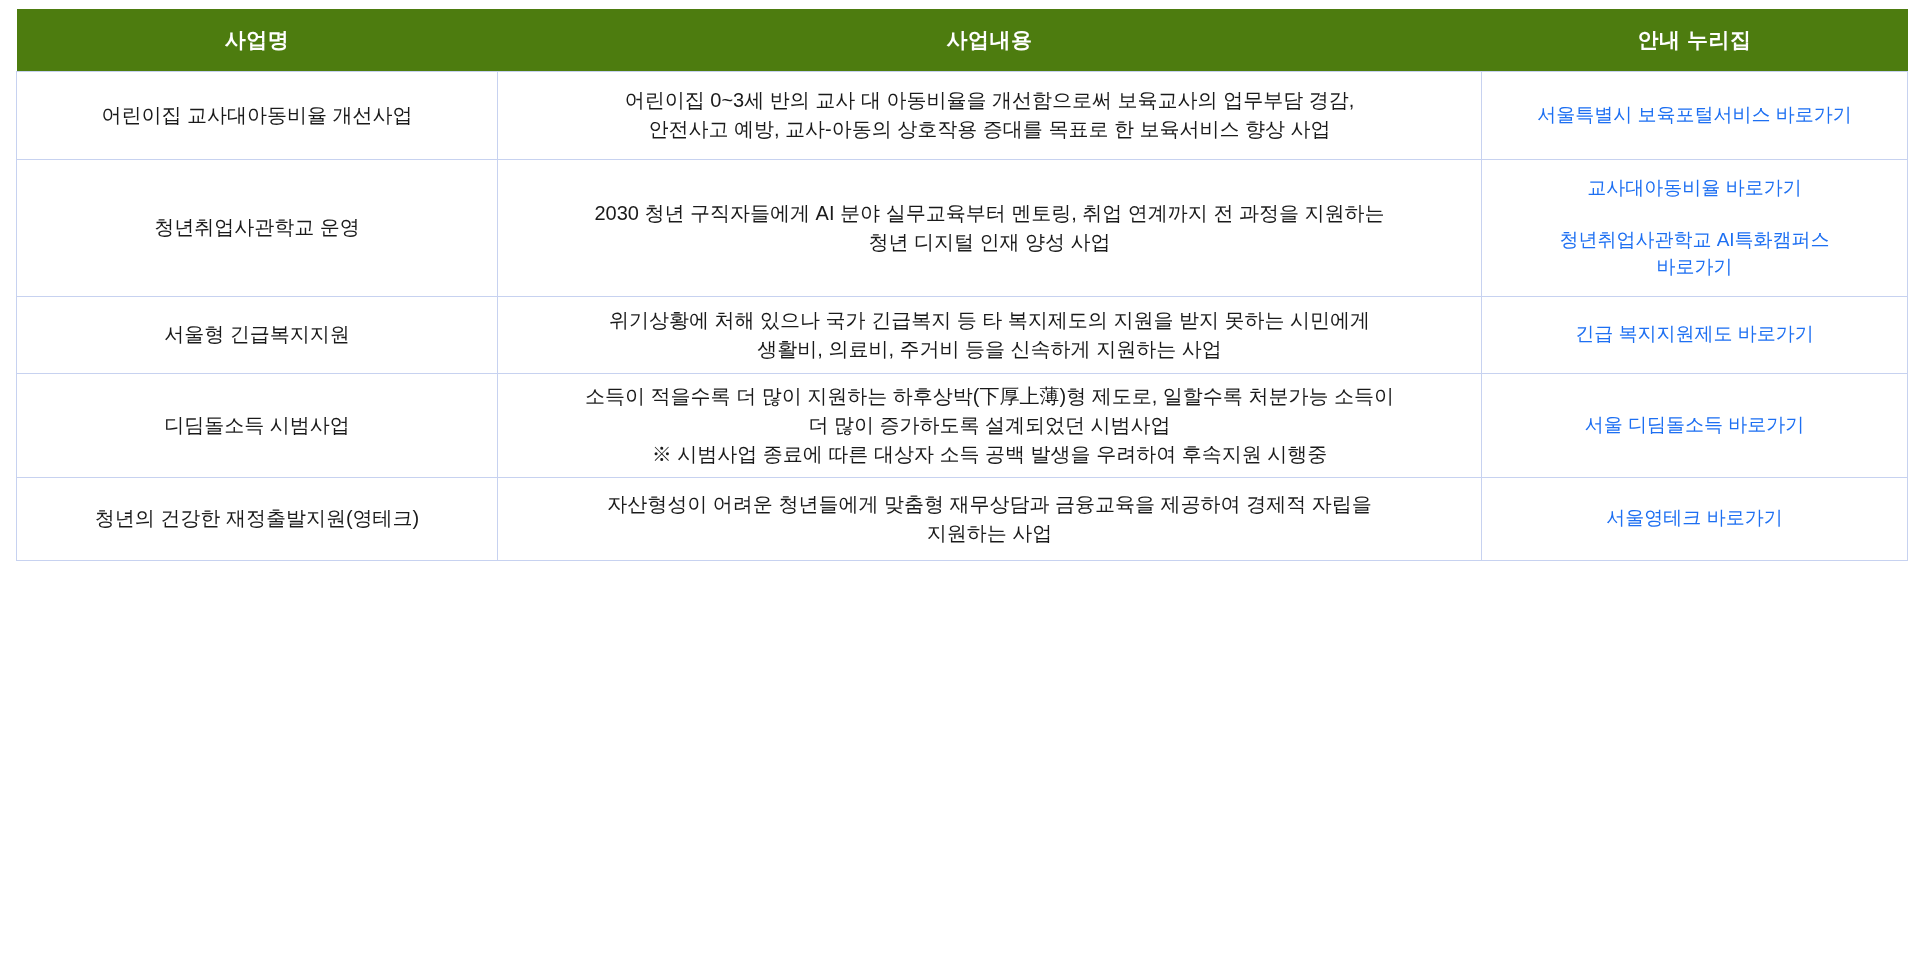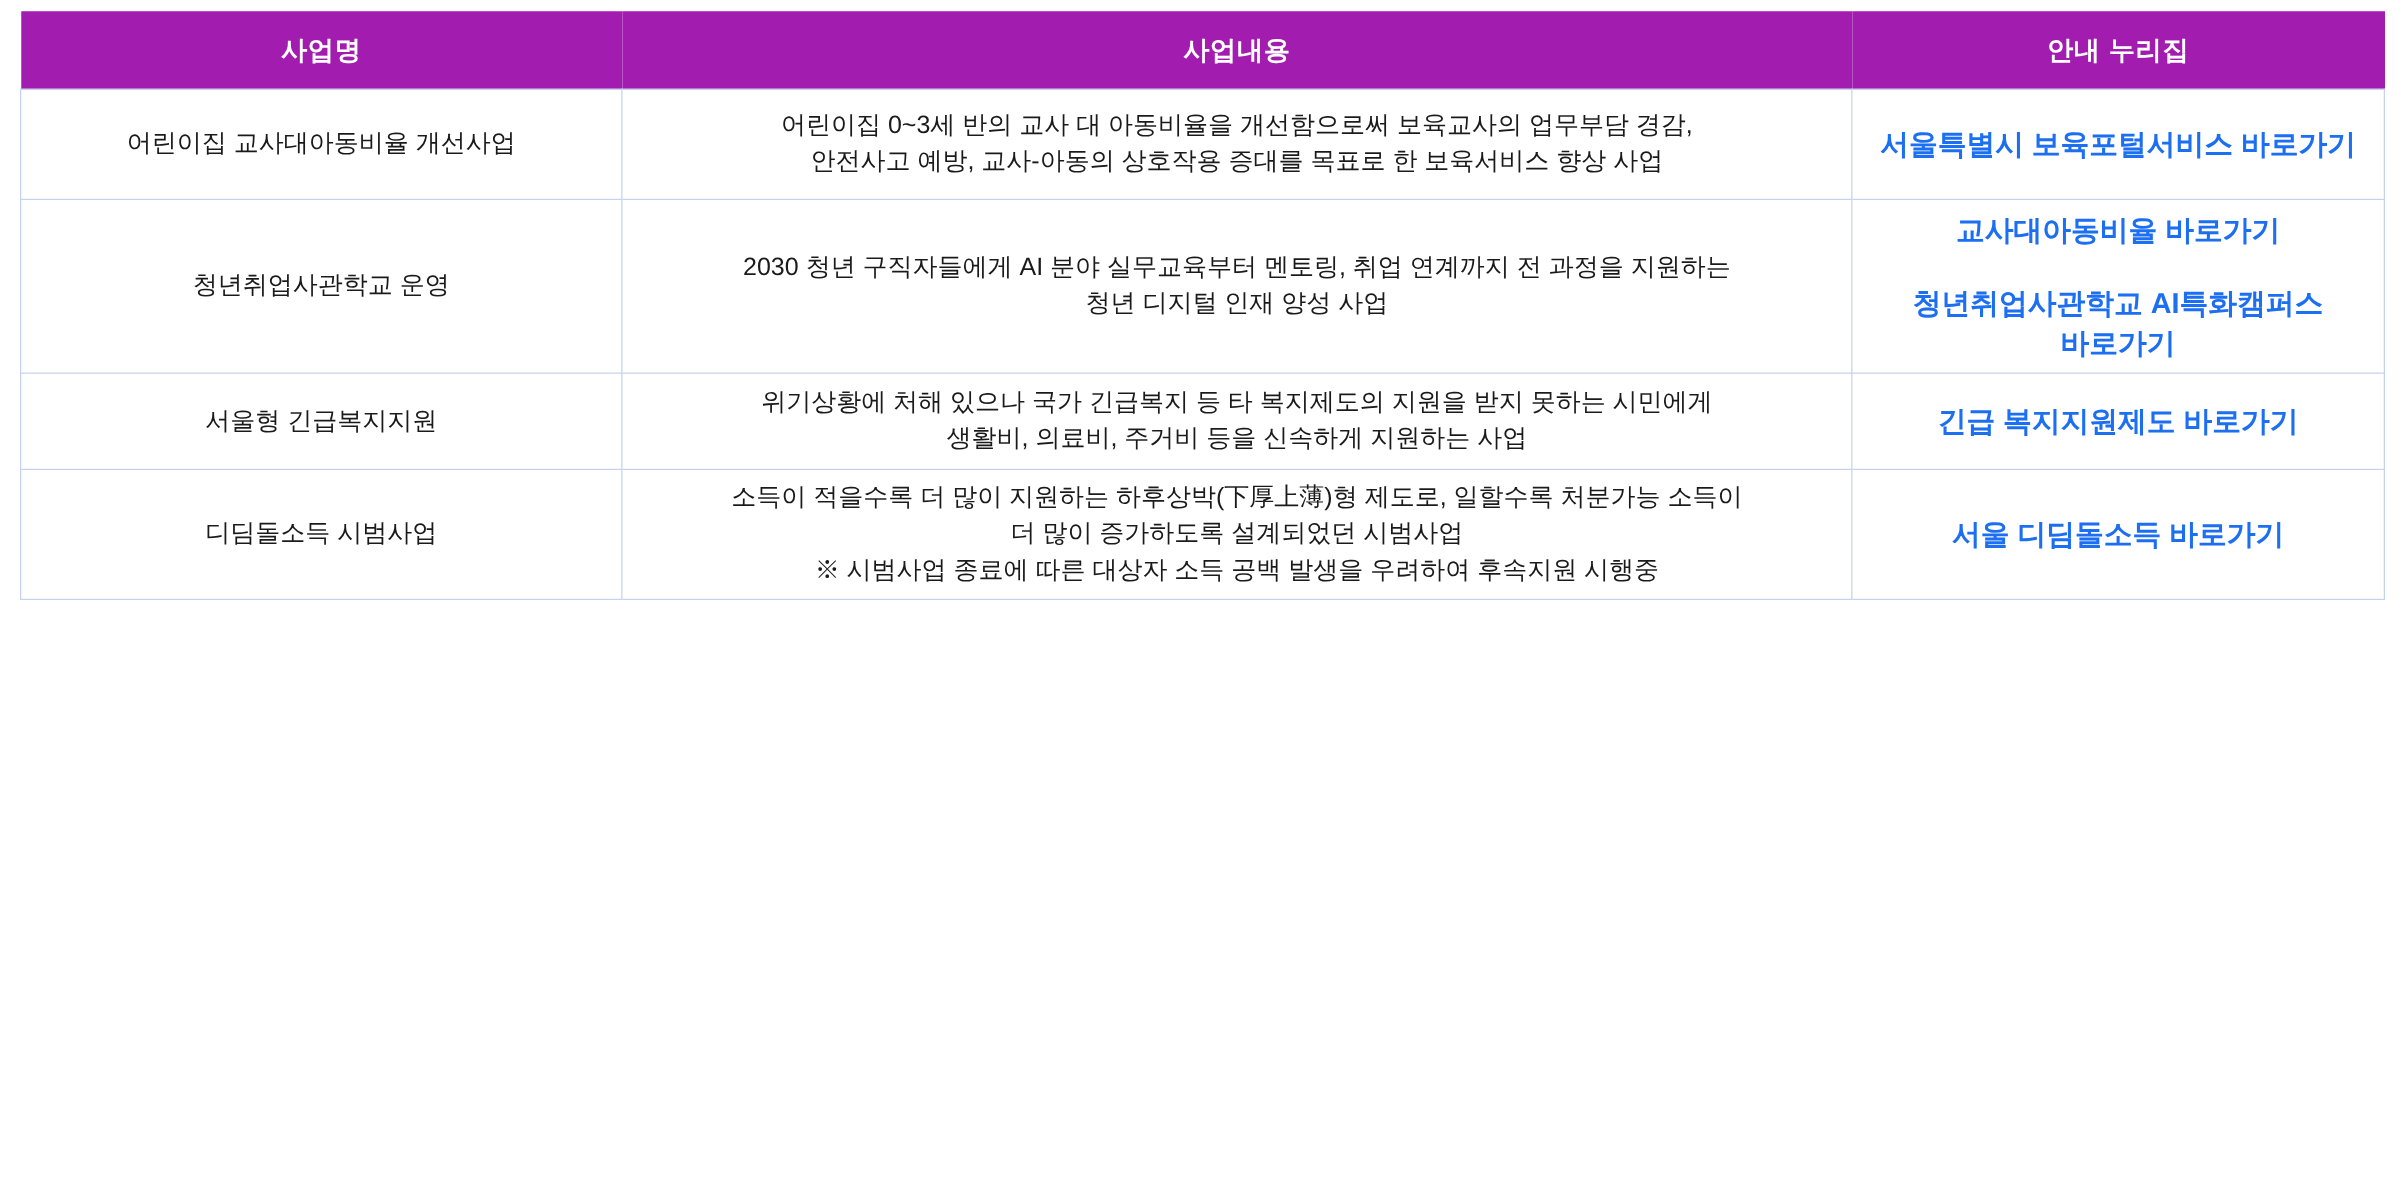--- a/index.html
+++ b/index.html
@@ -16,21 +16,21 @@
     width: 1891px;
     border-collapse: collapse;
     table-layout: fixed;
     background: #ffffff;
   }
   table.program-table col.c1 { width: 481px; }
   table.program-table col.c2 { width: 984px; }
   table.program-table col.c3 { width: 426px; }
 
   thead th {
-    background: #a21caf;
+    background: #4d7c0f;
     color: #ffffff;
     font-size: 21px;
     font-weight: bold;
     height: 62px;
     text-align: center;
     vertical-align: middle;
     border: none;
     letter-spacing: 0.5px;
   }
 
@@ -43,22 +43,22 @@
     line-height: 1.45;
     padding: 8px 10px;
   }
   tbody tr td:first-child { border-left: 1px solid #c7d2f0; }
 
   .desc { white-space: pre-line; }
 
   .cell-links { display: flex; flex-direction: column; align-items: center; justify-content: center; gap: 26px; }
   a.portal-link {
     color: #1d6ff2;
-    font-weight: bold;
-    font-size: 23px;
+    font-weight: normal;
+    font-size: 19px;
     text-decoration: none;
     white-space: pre-line;
     line-height: 1.4;
     cursor: pointer;
   }
 </style>
 </head>
 <body>
 
 <div class="page">
@@ -112,15 +112,25 @@
           <td>디딤돌소득 시범사업</td>
           <td class="desc">소득이 적을수록 더 많이 지원하는 하후상박(下厚上薄)형 제도로, 일할수록 처분가능 소득이
 더 많이 증가하도록 설계되었던 시범사업
 ※ 시범사업 종료에 따른 대상자 소득 공백 발생을 우려하여 후속지원 시행중</td>
           <td>
             <div class="cell-links">
               <a class="portal-link">서울 디딤돌소득 바로가기</a>
             </div>
           </td>
         </tr>
+        <tr style="height: 83px;">
+          <td>청년의 건강한 재정출발지원(영테크)</td>
+          <td class="desc">자산형성이 어려운 청년들에게 맞춤형 재무상담과 금융교육을 제공하여 경제적 자립을
+지원하는 사업</td>
+          <td>
+            <div class="cell-links">
+              <a class="portal-link">서울영테크 바로가기</a>
+            </div>
+          </td>
+        </tr>
       </tbody>
   </table>
 </div>
 
 </body></html>

